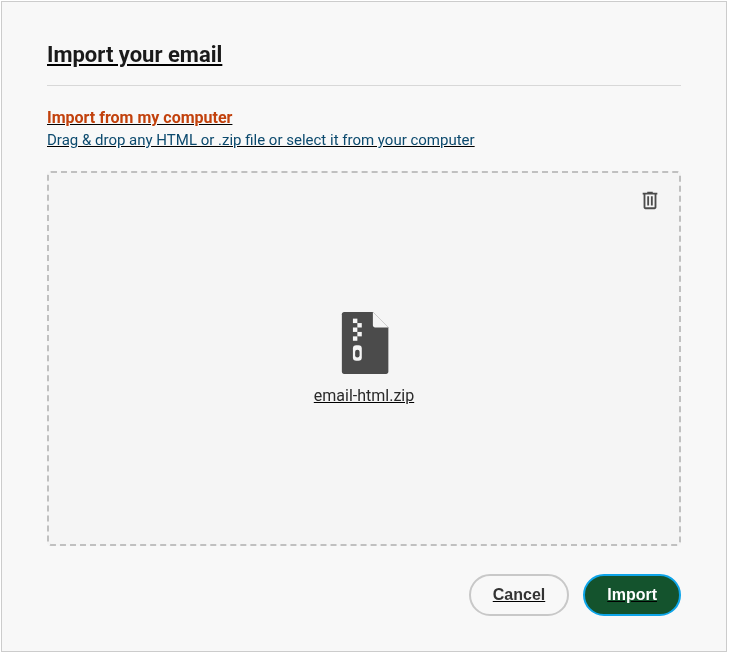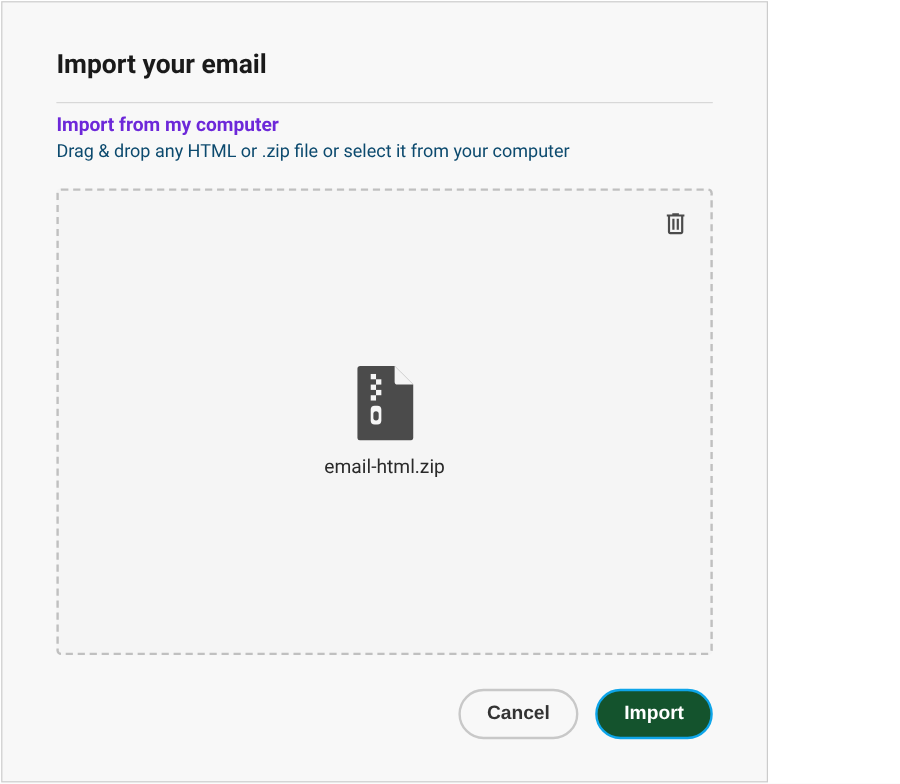--- a/index.html
+++ b/index.html
@@ -7,41 +7,42 @@
       padding: 0;
       box-sizing: border-box;
     }
     body {
       font-family: -apple-system, BlinkMacSystemFont, "Segoe UI", Roboto, Helvetica, Arial, sans-serif;
       background: #fff;
       width: 750px;
       height: 653px;
     }
     .dialog {
-      width: 639px;
+      width: 726px;
       height: 651px;
       margin: 1px;
       background: #f8f8f8;
       border: 1px solid #ccc;
       padding: 40px 45px 35px 45px;
       display: flex;
       flex-direction: column;
+      text-decoration: underline;
     }
     .dialog-title {
       font-size: 22px;
       font-weight: 700;
       color: #1a1a1a;
       padding-bottom: 18px;
       border-bottom: 1px solid #d8d8d8;
     }
     .section-title {
       font-size: 16px;
       font-weight: 700;
-      color: #6d28d9;
-      margin-top: 8px;
+      color: #c2410c;
+      margin-top: 22px;
     }
     .section-desc {
       font-size: 15px;
       color: #0c4a6e;
       margin-top: 4px;
     }
     .dropzone {
       position: relative;
       margin-top: 22px;
       flex: 1;

